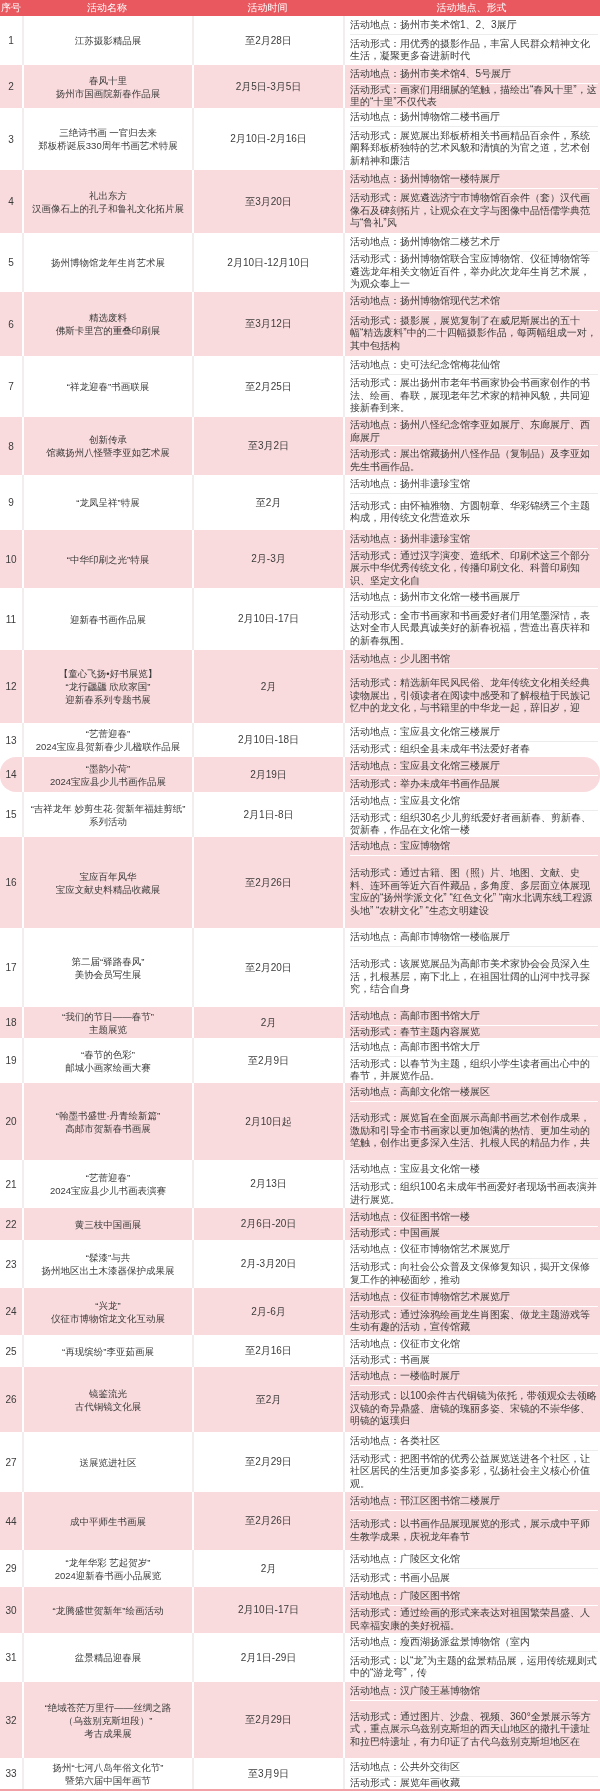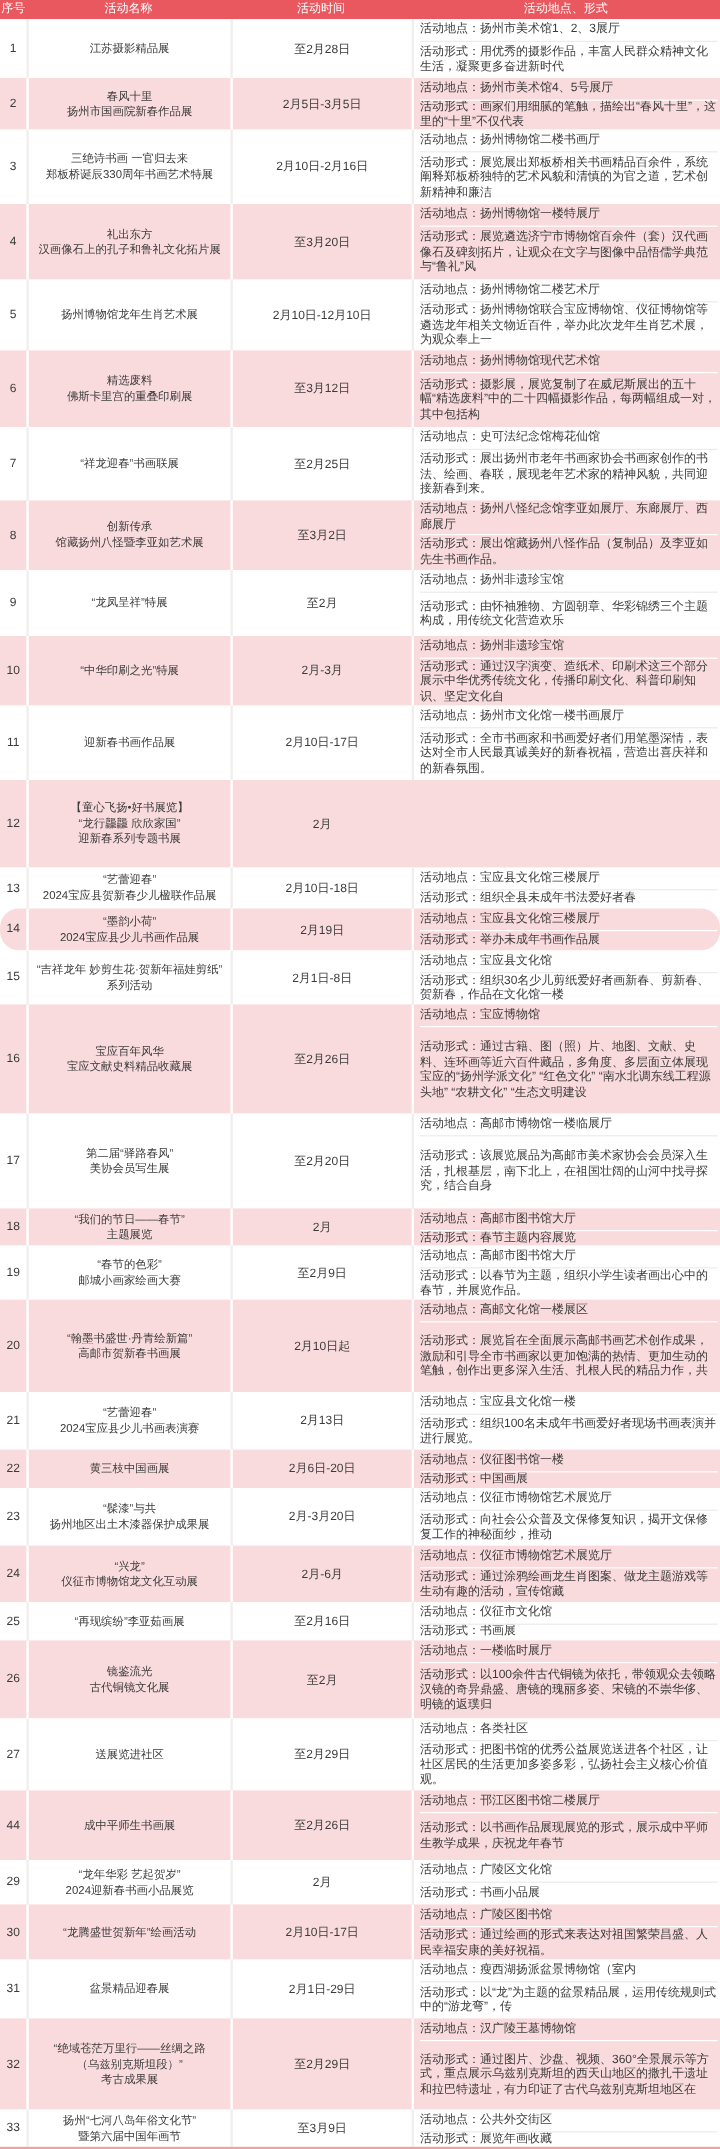--- a/index.html
+++ b/index.html
@@ -184,20 +184,26 @@
             <span>活动形式：全市书画家和书画爱好者们用笔墨深情，表达对全市人民最真诚美好的新春祝福，营造出喜庆祥和的新春氛围。</span>
           </div>
         </div>
       </div>
       <div class="row even" style="height: 73px;">
         <div class="cell c-no">12</div>
         <div class="cell c-name">【童心飞扬•好书展览】
 “龙行龘龘 欣欣家国”
 迎新春系列专题书展</div>
         <div class="cell c-time">2月</div>
+        <div class="cell c-loc">
+          <div class="loc-line">活动地点：少儿图书馆</div>
+          <div class="form-line">
+            <span>活动形式：精选新年民风民俗、龙年传统文化相关经典读物展出，引领读者在阅读中感受和了解根植于民族记忆中的龙文化，与书籍里的中华龙一起，辞旧岁，迎</span>
+          </div>
+        </div>
       </div>
       <div class="row odd" style="height: 34px;">
         <div class="cell c-no">13</div>
         <div class="cell c-name">“艺蕾迎春”
 2024宝应县贺新春少儿楹联作品展</div>
         <div class="cell c-time">2月10日-18日</div>
         <div class="cell c-loc">
           <div class="loc-line">活动地点：宝应县文化馆三楼展厅</div>
           <div class="form-line">
             <span>活动形式：组织全县未成年书法爱好者春</span>

